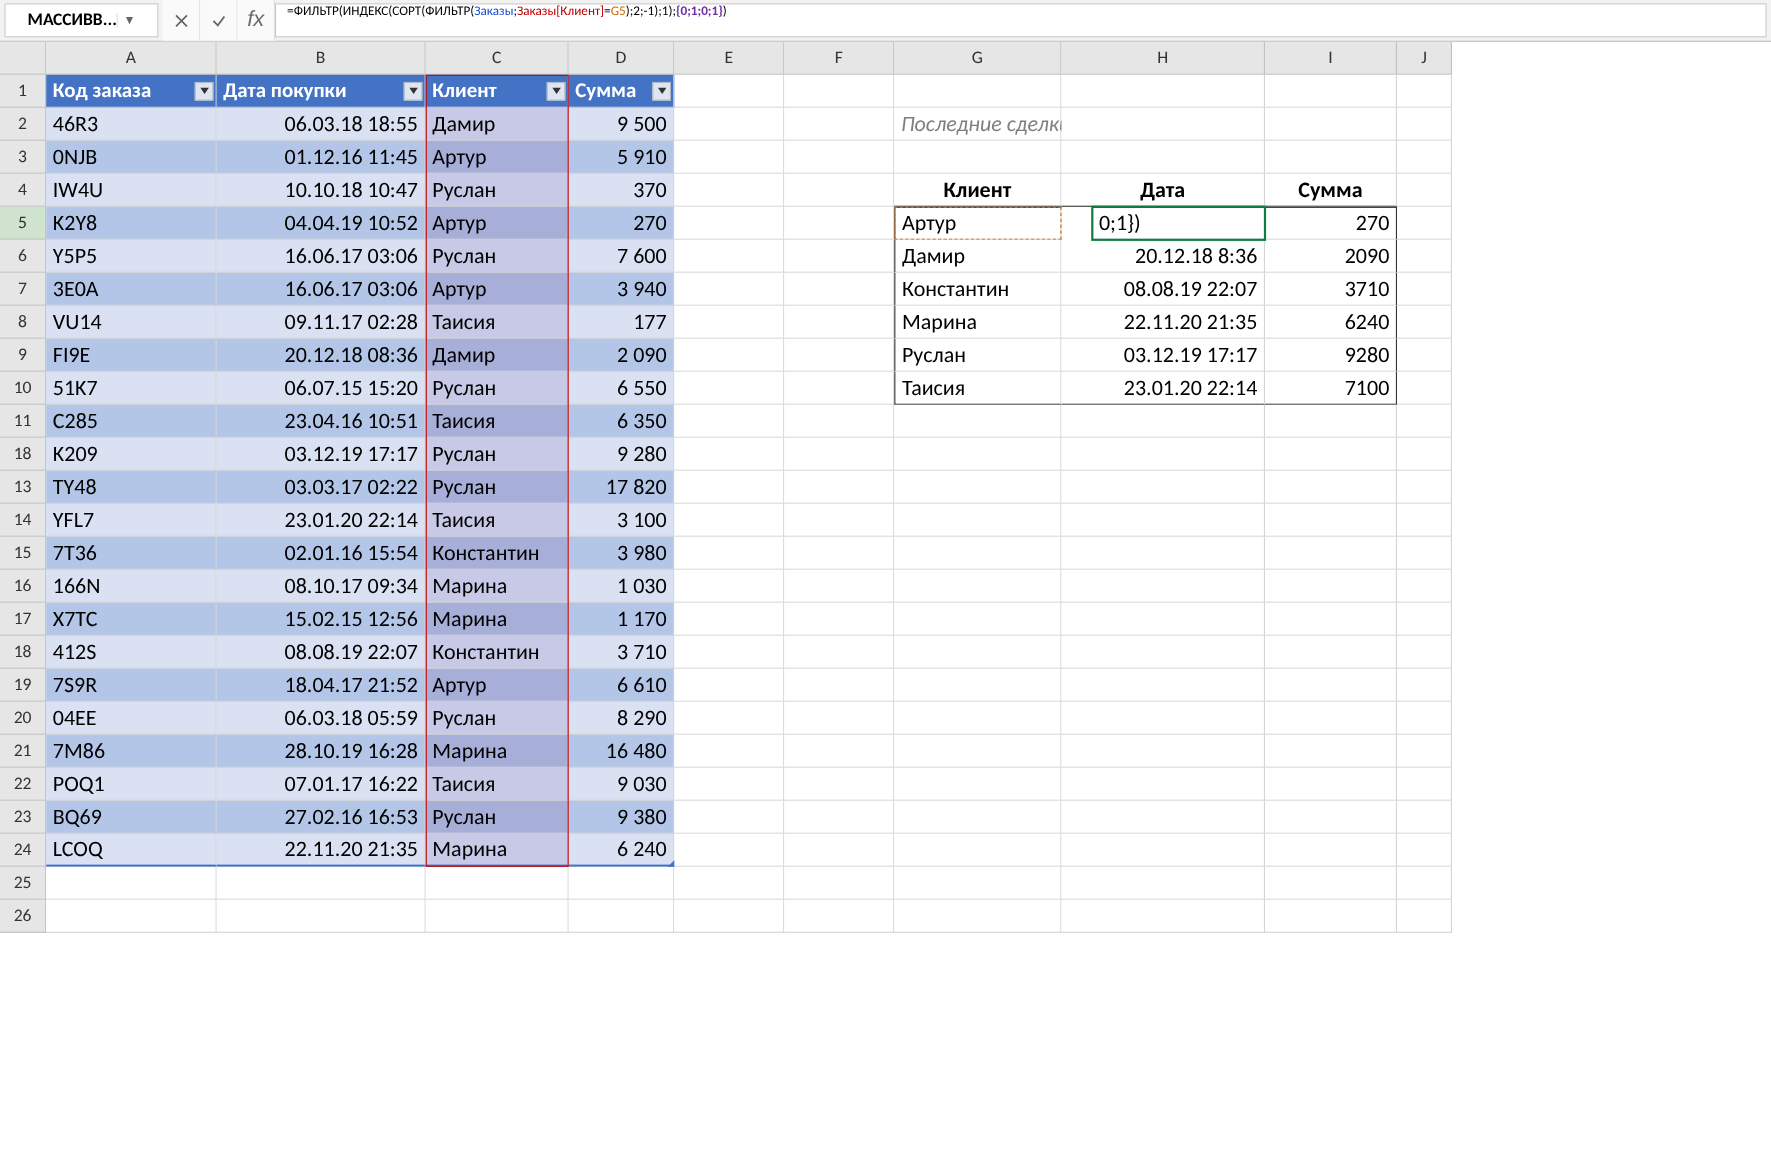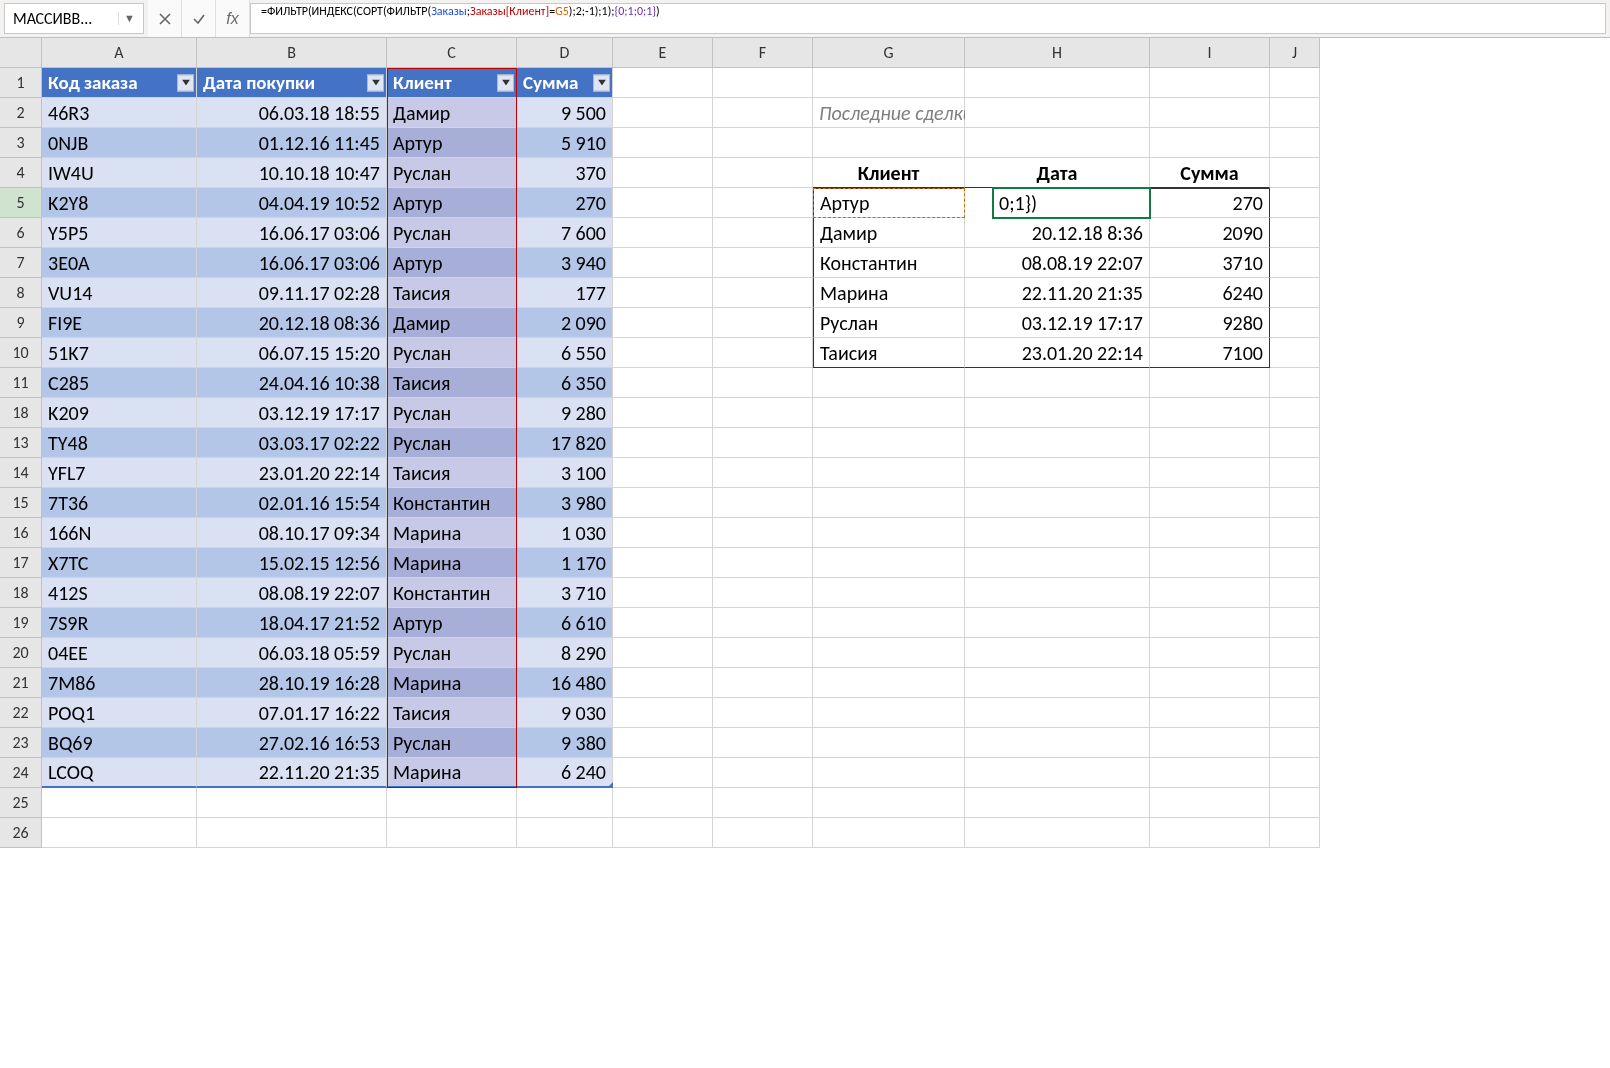--- a/index.html
+++ b/index.html
@@ -18,60 +18,61 @@
     display: flex;
     align-items: stretch;
     height: 38px;
     border-bottom: 1px solid #c0c0c0;
     background: #f3f2f1;
   }
   .name-box {
     width: 140px;
     display: flex;
     align-items: center;
-    padding: 0 8px;
+    padding: 0 20px;
     background: #fff;
     border: 1px solid #c8c8c8;
     margin: 3px 4px;
     font-size: 16px;
     justify-content: space-between;
+    font-weight: bold;
   }
   .name-box-dd {
     border-left: 1px solid #ddd;
     padding-left: 5px;
     color: #666;
     font-size: 11px;
   }
   .fb-btn {
     width: 34px;
     display: flex;
     align-items: center;
     justify-content: center;
     color: #6b6b6b;
     font-size: 18px;
     border-right: 1px solid #e0e0e0;
     background: #fafafa;
   }
   .fb-btn.cancel svg, .fb-btn.confirm svg { width:16px; height:16px; }
-  .fb-btn.fx { font-style: italic; font-family: "Segoe UI", sans-serif; font-size:16px;}
+  .fb-btn.fx { font-style: italic; font-family: "Segoe UI", sans-serif; font-size:20px;}
   .formula-input {
     flex: 1;
     display: flex;
     align-items: flex-start;
     padding: 0 10px;
     background: #fff;
     border: 1px solid #c8c8c8;
     margin: 3px 4px 3px 0;
     font-size: 12px;
     white-space: pre;
   }
   .formula-input .t-blue { color: #1d4ed8; }
   .formula-input .t-red { color: #c00000; }
   .formula-input .t-orange { color: #d26900; }
-  .formula-input .t-purple { color: #6f2da8; }
+  .formula-input .t-purple { color: #6f2da8; font-weight: bold; }
 
   
   .sheet {
     display: grid;
     grid-template-columns: 42px 155px 190px 130px 96px 100px 100px 152px 185px 120px 50px;
     grid-auto-rows: 30px;
     position: relative;
     user-select: none;
   }
 
@@ -334,21 +335,21 @@
     <div class="cell band-odd colC-tint">Руслан</div>
     <div class="cell band-odd right">6 550</div>
     <div class="cell"></div>
     <div class="cell"></div>
     <div class="cell sum-border-l sum-border-b">Таисия</div>
     <div class="cell right sum-border-b">23.01.20 22:14</div>
     <div class="cell right sum-border-r sum-border-b">7100</div>
     <div class="cell"></div>
     <div class="row-header">11</div>
     <div class="cell band-even">C285</div>
-    <div class="cell band-even right">24.04.16 10:38</div>
+    <div class="cell band-even right">23.04.16 10:51</div>
     <div class="cell band-even colC-tint">Таисия</div>
     <div class="cell band-even right">6 350</div>
     <div class="cell"></div>
     <div class="cell"></div>
     <div class="cell"></div>
     <div class="cell"></div>
     <div class="cell"></div>
     <div class="cell"></div>
     <div class="row-header">18</div>
     <div class="cell band-odd">K209</div>

